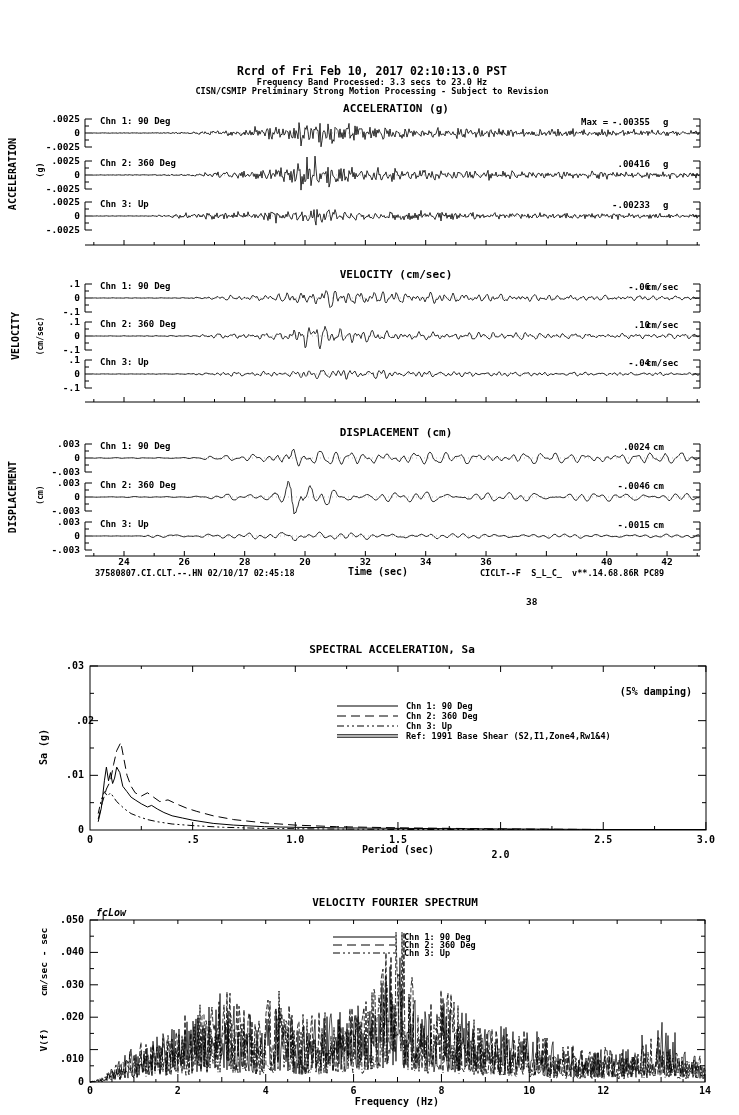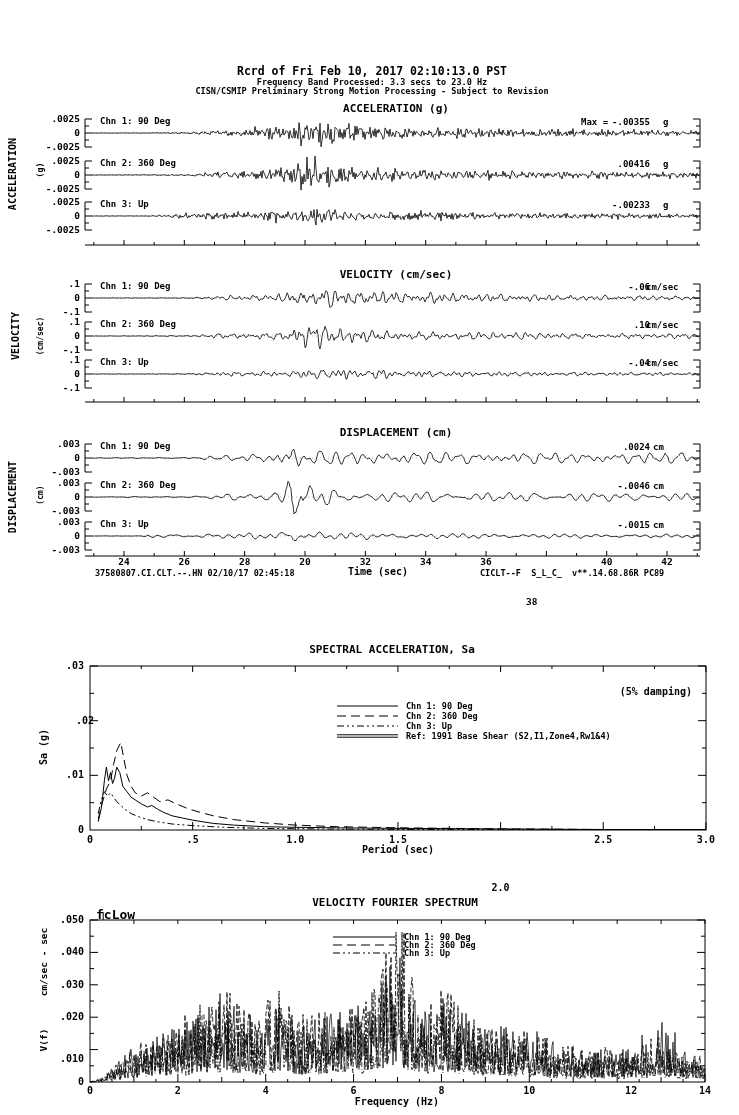--- a/index.html
+++ b/index.html
@@ -6,21 +6,21 @@
   .page{position:relative;width:739px;height:1115px;background:#ffffff;overflow:hidden;
         font-family:"DejaVu Sans Mono","Liberation Mono",monospace;color:#000;}
   svg{position:absolute;left:0;top:0;}
   .lbl{position:absolute;white-space:pre;line-height:1;color:#000;}
   .b{font-weight:bold;}
   .ctr{transform:translateX(-50%);}
   .rot{transform:translate(-50%,-50%) rotate(-90deg);transform-origin:center;}
   .r{text-align:right;}
   .f12{font-size:11.5px;} .f11{font-size:11px;} .f10{font-size:10px;}
   .f95{font-size:9.5px;} .f9{font-size:9px;} .f85{font-size:8.5px;}
-  .f8{font-size:8px;} .f75{font-size:13px;}
+  .f8{font-size:8px;} .f75{font-size:10px;font-style:italic;}
 </style>
 </head>
 <body>
 
 <div class="page" id="page">
   <svg id="psvg" width="739" height="1115" viewBox="0 0 739 1115">
       <line x1="92" y1="133" x2="699" y2="133" stroke="#777" stroke-width="0.5" stroke-dasharray="1,3"></line>
       <polyline points="92,133.2 93,133.0 94,132.9 95,133.0 96,133.0 97,133.1 98,133.1 99,133.1 100,133.0 101,133.1 102,132.8 103,132.9 104,133.0 105,132.9 106,132.9 107,133.2 108,133.0 109,133.1 110,133.3 111,133.0 112,133.0 113,133.0 114,133.0 115,133.1 116,132.9 117,133.1 118,133.3 119,132.9 120,132.9 121,133.0 122,133.1 123,133.1 124,132.6 125,133.2 126,132.9 127,133.0 128,132.9 129,133.1 130,133.3 131,132.9 132,132.9 133,132.9 134,133.0 135,132.8 136,133.2 137,132.7 138,133.2 139,133.1 140,133.1 141,133.2 142,133.1 143,132.9 144,132.9 145,133.1 146,132.8 147,133.3 148,132.9 149,133.2 150,132.8 151,133.3 152,132.7 153,132.8 154,133.2 155,132.7 156,133.0 157,132.8 158,132.8 159,133.1 160,133.3 161,132.7 162,133.5 163,132.8 164,132.7 165,133.1 166,133.1 167,132.8 168,132.7 169,133.0 170,133.2 171,133.6 172,132.9 173,132.6 174,133.1 175,133.3 176,132.1 177,133.1 178,133.8 179,132.7 180,133.9 181,132.3 182,132.7 183,132.9 184,133.1 185,132.6 186,133.5 187,132.7 188,133.0 189,133.4 190,133.5 191,133.4 192,133.2 193,132.7 194,131.8 195,133.3 196,132.9 197,133.3 198,133.4 199,134.6 200,132.8 201,133.1 202,131.7 203,132.6 204,133.6 205,131.7 206,133.2 207,133.3 208,133.5 209,133.8 210,134.9 211,131.6 212,132.7 213,131.0 214,132.1 215,132.4 216,132.9 217,131.4 218,130.9 219,133.9 220,132.7 221,133.9 222,133.3 223,131.9 224,132.6 225,133.1 226,130.8 227,133.5 228,135.8 229,133.4 230,135.0 231,132.0 232,135.4 233,132.1 234,132.7 235,133.1 236,134.2 237,131.8 238,132.9 239,132.8 240,134.6 241,135.9 242,133.6 243,134.2 244,132.1 245,134.9 246,130.2 247,133.0 248,134.6 249,133.9 250,130.5 251,135.1 252,132.0 253,134.9 254,134.0 255,126.4 256,131.9 257,130.3 258,135.4 259,130.9 260,134.2 261,131.7 262,130.2 263,132.3 264,132.9 265,136.0 266,131.8 267,128.7 268,129.5 269,139.2 270,128.3 271,136.2 272,139.2 273,132.7 274,134.3 275,131.1 276,127.1 277,132.9 278,133.6 279,128.9 280,137.3 281,134.2 282,134.8 283,128.9 284,135.1 285,134.0 286,130.5 287,131.5 288,131.9 289,138.9 290,130.6 291,134.8 292,137.8 293,137.7 294,128.1 295,138.2 296,130.6 297,133.5 298,138.8 299,122.6 300,131.0 301,146.0 302,138.5 303,135.1 304,138.4 305,127.7 306,129.4 307,125.6 308,131.8 309,139.7 310,137.9 311,128.4 312,130.6 313,138.6 314,129.1 315,130.1 316,126.8 317,130.3 318,130.3 319,142.3 320,123.3 321,146.8 322,140.7 323,132.3 324,130.6 325,132.0 326,138.3 327,137.2 328,123.9 329,132.5 330,139.6 331,129.0 332,143.5 333,139.6 334,141.3 335,127.3 336,128.4 337,129.3 338,130.6 339,137.5 340,128.9 341,137.4 342,132.6 343,138.9 344,129.6 345,137.3 346,129.1 347,128.2 348,129.1 349,123.4 350,138.3 351,135.3 352,135.4 353,133.5 354,140.3 355,125.9 356,135.0 357,126.5 358,134.4 359,128.8 360,129.0 361,128.8 362,128.9 363,137.4 364,131.7 365,139.5 366,133.0 367,132.3 368,132.2 369,134.2 370,127.2 371,138.0 372,133.6 373,130.6 374,136.1 375,128.6 376,137.2 377,130.0 378,133.2 379,129.4 380,132.3 381,133.4 382,135.8 383,139.3 384,138.0 385,127.9 386,129.4 387,133.7 388,130.7 389,136.6 390,129.0 391,135.7 392,136.3 393,132.4 394,134.9 395,137.0 396,131.3 397,131.3 398,132.6 399,132.7 400,136.9 401,134.9 402,138.3 403,134.2 404,136.6 405,129.0 406,131.5 407,137.1 408,133.4 409,128.8 410,132.6 411,131.8 412,131.7 413,136.3 414,130.7 415,134.8 416,131.6 417,132.1 418,133.3 419,134.7 420,134.8 421,136.3 422,131.0 423,131.2 424,135.4 425,132.7 426,134.0 427,133.7 428,135.0 429,130.6 430,133.2 431,131.8 432,136.1 433,137.3 434,134.4 435,134.6 436,133.8 437,130.4 438,127.5 439,136.5 440,130.9 441,135.1 442,134.3 443,134.1 444,134.2 445,135.9 446,131.1 447,133.4 448,131.1 449,131.6 450,133.2 451,134.9 452,133.8 453,131.7 454,134.7 455,134.0 456,135.3 457,138.6 458,128.2 459,134.5 460,132.2 461,129.3 462,135.2 463,136.9 464,134.1 465,137.4 466,129.2 467,129.1 468,133.3 469,132.6 470,131.0 471,130.3 472,133.5 473,134.1 474,133.1 475,132.1 476,137.3 477,133.2 478,133.1 479,128.5 480,135.6 481,136.4 482,130.5 483,136.1 484,134.3 485,133.5 486,133.3 487,131.4 488,132.5 489,137.1 490,130.7 491,129.7 492,133.4 493,133.1 494,136.7 495,131.1 496,132.7 497,134.0 498,134.1 499,128.6 500,134.2 501,131.6 502,135.2 503,129.9 504,133.5 505,133.9 506,134.5 507,135.9 508,130.3 509,135.4 510,131.0 511,129.9 512,131.6 513,136.6 514,132.2 515,132.7 516,131.2 517,134.3 518,133.3 519,133.6 520,133.9 521,132.3 522,133.8 523,129.1 524,136.4 525,134.5 526,133.0 527,132.4 528,134.3 529,132.0 530,133.8 531,134.7 532,131.5 533,135.0 534,132.0 535,135.2 536,135.4 537,135.0 538,134.9 539,135.7 540,129.4 541,131.4 542,135.0 543,133.1 544,133.4 545,132.5 546,135.5 547,133.2 548,132.5 549,130.8 550,134.8 551,132.3 552,129.1 553,131.7 554,133.8 555,131.5 556,135.9 557,135.8 558,129.0 559,135.6 560,131.8 561,133.3 562,135.7 563,134.8 564,133.2 565,133.9 566,131.8 567,135.8 568,133.5 569,131.2 570,134.9 571,130.8 572,134.1 573,128.5 574,136.4 575,135.3 576,131.9 577,132.4 578,133.5 579,132.4 580,132.7 581,132.9 582,130.8 583,134.8 584,129.6 585,133.7 586,133.6 587,134.7 588,135.4 589,132.9 590,132.5 591,133.6 592,134.4 593,133.3 594,133.1 595,132.2 596,135.0 597,132.7 598,136.1 599,132.2 600,134.9 601,134.1 602,129.3 603,135.0 604,132.4 605,131.8 606,135.7 607,136.4 608,129.8 609,134.3 610,132.0 611,134.5 612,135.0 613,130.9 614,132.9 615,133.0 616,135.4 617,133.2 618,134.5 619,133.0 620,132.6 621,132.4 622,131.8 623,130.2 624,135.6 625,132.8 626,133.4 627,134.4 628,131.0 629,134.0 630,132.1 631,132.2 632,132.7 633,132.0 634,129.1 635,134.4 636,132.7 637,134.0 638,133.7 639,134.3 640,134.1 641,130.8 642,134.9 643,131.9 644,132.1 645,133.4 646,132.8 647,131.1 648,135.5 649,131.5 650,133.5 651,132.5 652,129.9 653,133.0 654,133.0 655,133.7 656,134.7 657,132.5 658,130.3 659,134.0 660,133.7 661,134.7 662,133.0 663,132.1 664,131.8 665,133.8 666,135.7 667,132.0 668,135.8 669,133.0 670,132.7 671,132.4 672,132.3 673,131.0 674,133.5 675,133.2 676,131.8 677,135.6 678,132.4 679,134.3 680,134.6 681,133.6 682,132.3 683,131.6 684,132.5 685,133.1 686,132.8 687,133.9 688,133.5 689,133.9 690,133.7 691,130.4 692,133.5 693,132.2 694,133.0 695,131.9 696,130.9 697,133.2 698,134.9 699,132.4 " fill="none" stroke="#000" stroke-width="0.8"></polyline>
       <line x1="85" y1="119" x2="85" y2="147" stroke="#000" stroke-width="1"></line>
       <line x1="700" y1="119" x2="700" y2="147" stroke="#000" stroke-width="1"></line>
@@ -424,37 +424,37 @@
     <div class="lbl b f95" style="left: 586.72px; top: 557px; width: 40px; text-align: center;">40</div>
     <div class="lbl b f95" style="left: 647.06px; top: 557px; width: 40px; text-align: center;">42</div>
     <div class="lbl b f10 r" style="left: 34px; top: 660.999px; width: 50px; text-align: right;">.03</div>
     <div class="lbl b f10 r" style="left: 44px; top: 715.666px; width: 50px; text-align: right;">.02</div>
     <div class="lbl b f10 r" style="left: 34px; top: 770.333px; width: 50px; text-align: right;">.01</div>
     <div class="lbl b f10 r" style="left: 34px; top: 825px; width: 50px; text-align: right;">0</div>
     <div class="lbl b f10" style="left: 70px; top: 835px; width: 40px; text-align: center;">0</div>
     <div class="lbl b f10" style="left: 172.65px; top: 835px; width: 40px; text-align: center;">.5</div>
     <div class="lbl b f10" style="left: 275.3px; top: 835px; width: 40px; text-align: center;">1.0</div>
     <div class="lbl b f10" style="left: 377.95px; top: 835px; width: 40px; text-align: center;">1.5</div>
-    <div class="lbl b f10" style="left: 480.6px; top: 883px; width: 40px; text-align: center;">2.0</div>
+    <div class="lbl b f10" style="left: 480.6px; top: 850px; width: 40px; text-align: center;">2.0</div>
     <div class="lbl b f10" style="left: 583.25px; top: 835px; width: 40px; text-align: center;">2.5</div>
     <div class="lbl b f10" style="left: 685.9px; top: 835px; width: 40px; text-align: center;">3.0</div>
     <div class="lbl b f85" style="left: 406px; top: 702px;">Chn 1: 90 Deg</div>
     <div class="lbl b f85" style="left: 406px; top: 712px;">Chn 2: 360 Deg</div>
     <div class="lbl b f85" style="left: 406px; top: 722px;">Chn 3: Up</div>
     <div class="lbl b f85" style="left: 406px; top: 732px;">Ref: 1991 Base Shear (S2,I1,Zone4,Rw1&amp;4)</div>
     <div class="lbl b f10 r" style="left: 34px; top: 915px; width: 50px; text-align: right;">.050</div>
     <div class="lbl b f10 r" style="left: 34px; top: 947.4px; width: 50px; text-align: right;">.040</div>
     <div class="lbl b f10 r" style="left: 34px; top: 979.8px; width: 50px; text-align: right;">.030</div>
     <div class="lbl b f10 r" style="left: 34px; top: 1012.2px; width: 50px; text-align: right;">.020</div>
     <div class="lbl b f10 r" style="left: 34px; top: 1044.6px; width: 50px; text-align: right; margin-top: 9px;">.010</div>
     <div class="lbl b f10 r" style="left: 34px; top: 1077px; width: 50px; text-align: right;">0</div>
     <div class="lbl b f10" style="left: 70px; top: 1086px; width: 40px; text-align: center;">0</div>
     <div class="lbl b f10" style="left: 157.86px; top: 1086px; width: 40px; text-align: center;">2</div>
     <div class="lbl b f10" style="left: 245.72px; top: 1086px; width: 40px; text-align: center;">4</div>
     <div class="lbl b f10" style="left: 333.58px; top: 1086px; width: 40px; text-align: center;">6</div>
     <div class="lbl b f10" style="left: 421.44px; top: 1086px; width: 40px; text-align: center;">8</div>
     <div class="lbl b f10" style="left: 509.3px; top: 1086px; width: 40px; text-align: center;">10</div>
-    <div class="lbl b f10" style="left: 597.16px; top: 1086px; width: 40px; text-align: right;">12</div>
+    <div class="lbl b f10" style="left: 597.16px; top: 1086px; width: 40px; text-align: left;">12</div>
     <div class="lbl b f10" style="left: 685.02px; top: 1086px; width: 40px; text-align: center;">14</div>
     <div class="lbl b f85" style="left: 404px; top: 933px;">Chn 1: 90 Deg</div>
     <div class="lbl b f85" style="left: 404px; top: 941px;">Chn 2: 360 Deg</div>
     <div class="lbl b f85" style="left: 404px; top: 949px;">Chn 3: Up</div>
   </div>
 
 </body></html>

